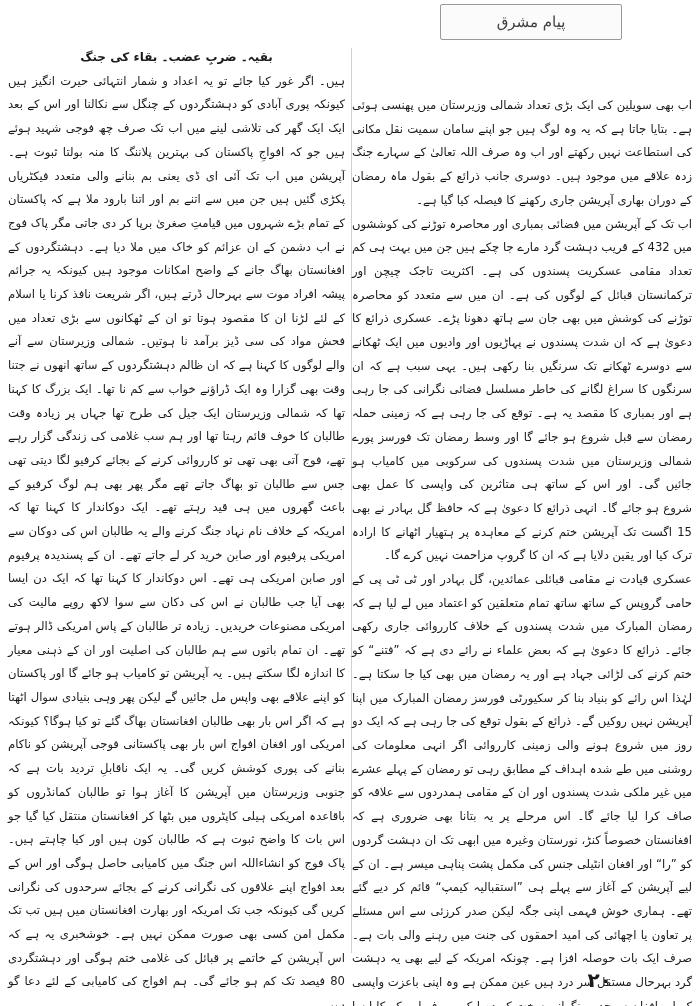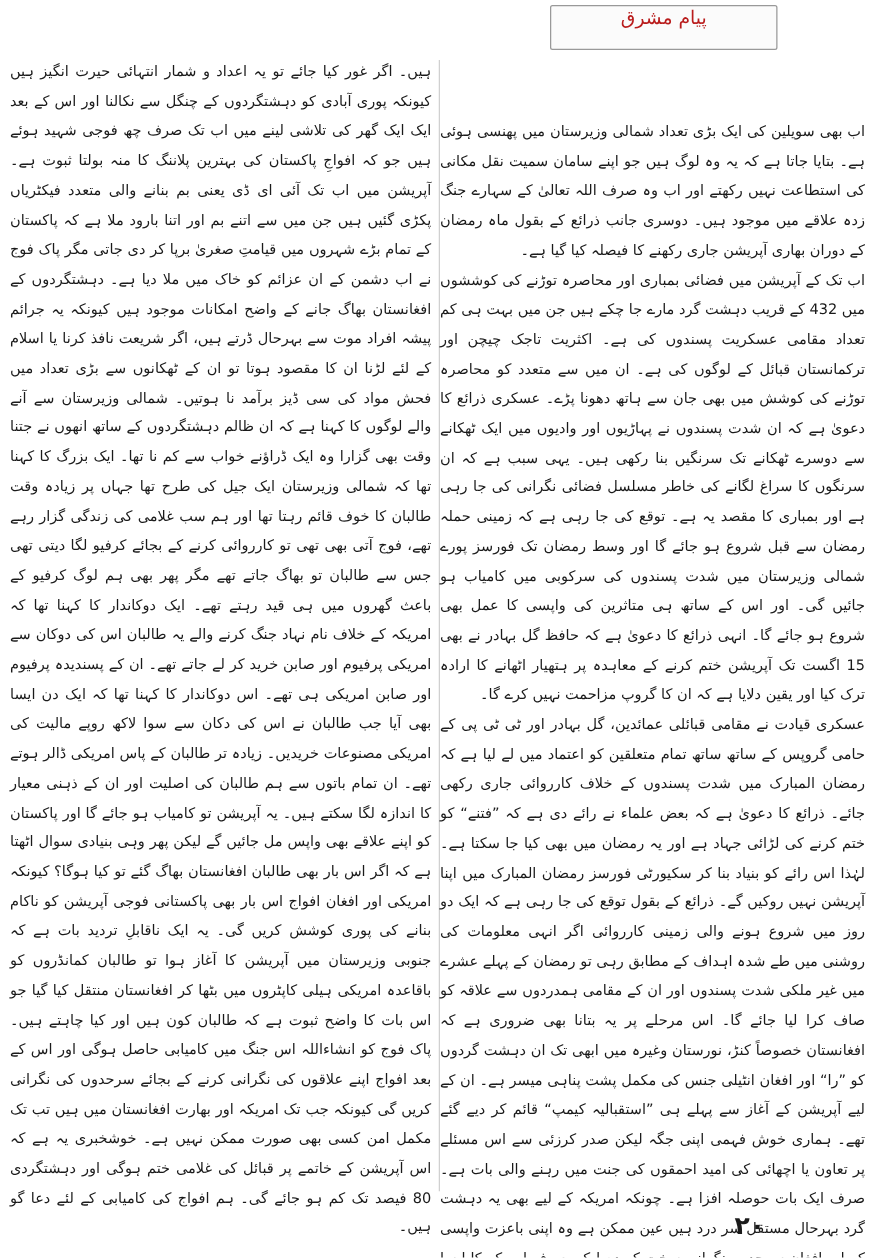--- a/index.html
+++ b/index.html
@@ -1,21 +1,21 @@
 <!DOCTYPE html>
 <html><head>
 <meta charset="utf-8">
 <style>
   html, body { margin: 0; padding: 0; background: #ffffff; }
   body { width: 700px; height: 1006px; position: relative; overflow: hidden;
          font-family: "DejaVu Sans", sans-serif; color: #1a1a1a; }
   .masthead { position: absolute; left: 440px; top: 4px; width: 180px; height: 34px;
-              border: 1px solid #999; border-radius: 2px; display: flex; 
+              border: 1px solid #999; border-radius: 2px; display: flex; align-items: center;
               justify-content: center; direction: rtl; font-family: "DejaVu Serif", serif;
-              font-size: 15px; color: #b91c1c; letter-spacing: 1px; background: #fbfbfb; }
+              font-size: 15px; color: #404040; letter-spacing: 1px; background: #fbfbfb; }
   .masthead-wrap { position: absolute; left: 0; top: 0; width: 700px; height: 45px; }
   .masthead { z-index: 2; }
   .column { position: absolute; top: 46px; direction: rtl; text-align: justify;
             font-size: 11.6px; line-height: 23.7px; }
   .col-right { right: 8px; width: 340px; margin-top: 48px; }
   .col-left { left: 8px; width: 337px; }
   .col-divider { position: absolute; left: 351px; top: 48px; width: 1px; height: 905px; background: #d0d0d0; }
   .continued-heading { text-align: center; font-weight: bold; font-size: 12px; margin-bottom: 0; }
   .para { margin: 0; }
   .page-number { position: absolute; left: 0; width: 612px; top: 968px; text-align: right;
@@ -32,16 +32,17 @@
 
 <div class="col-divider"></div>
 
 <div class="column col-right">
   <p class="para">اب بھی سویلین کی ایک بڑی تعداد شمالی وزیرستان میں پھنسی ہوئی ہے۔ بتایا جاتا ہے کہ یہ وہ لوگ ہیں جو اپنے سامان سمیت نقل مکانی کی استطاعت نہیں رکھتے اور اب وہ صرف اللہ تعالیٰ کے سہارے جنگ زدہ علاقے میں موجود ہیں۔ دوسری جانب ذرائع کے بقول ماہ رمضان کے دوران بھاری آپریشن جاری رکھنے کا فیصلہ کیا گیا ہے۔</p>
   <p class="para">اب تک کے آپریشن میں فضائی بمباری اور محاصرہ توڑنے کی کوششوں میں 432 کے قریب دہشت گرد مارے جا چکے ہیں جن میں بہت ہی کم تعداد مقامی عسکریت پسندوں کی ہے۔ اکثریت تاجک چیچن اور ترکمانستان قبائل کے لوگوں کی ہے۔ ان میں سے متعدد کو محاصرہ توڑنے کی کوشش میں بھی جان سے ہاتھ دھونا پڑے۔ عسکری ذرائع کا دعویٰ ہے کہ ان شدت پسندوں نے پہاڑیوں اور وادیوں میں ایک ٹھکانے سے دوسرے ٹھکانے تک سرنگیں بنا رکھی ہیں۔ یہی سبب ہے کہ ان سرنگوں کا سراغ لگانے کی خاطر مسلسل فضائی نگرانی کی جا رہی ہے اور بمباری کا مقصد یہ ہے۔ توقع کی جا رہی ہے کہ زمینی حملہ رمضان سے قبل شروع ہو جائے گا اور وسط رمضان تک فورسز پورے شمالی وزیرستان میں شدت پسندوں کی سرکوبی میں کامیاب ہو جائیں گی۔ اور اس کے ساتھ ہی متاثرین کی واپسی کا عمل بھی شروع ہو جائے گا۔ انہی ذرائع کا دعویٰ ہے کہ حافظ گل بہادر نے بھی 15 اگست تک آپریشن ختم کرنے کے معاہدہ پر ہتھیار اٹھانے کا ارادہ ترک کیا اور یقین دلایا ہے کہ ان کا گروپ مزاحمت نہیں کرے گا۔</p>
   <p class="para">عسکری قیادت نے مقامی قبائلی عمائدین، گل بہادر اور ٹی ٹی پی کے حامی گروپس کے ساتھ ساتھ تمام متعلقین کو اعتماد میں لے لیا ہے کہ رمضان المبارک میں شدت پسندوں کے خلاف کارروائی جاری رکھی جائے۔ ذرائع کا دعویٰ ہے کہ بعض علماء نے رائے دی ہے کہ ”فتنے“ کو ختم کرنے کی لڑائی جہاد ہے اور یہ رمضان میں بھی کیا جا سکتا ہے۔ لہٰذا اس رائے کو بنیاد بنا کر سکیورٹی فورسز رمضان المبارک میں اپنا آپریشن نہیں روکیں گے۔ ذرائع کے بقول توقع کی جا رہی ہے کہ ایک دو روز میں شروع ہونے والی زمینی کارروائی اگر انہی معلومات کی روشنی میں طے شدہ اہداف کے مطابق رہی تو رمضان کے پہلے عشرے میں غیر ملکی شدت پسندوں اور ان کے مقامی ہمدردوں سے علاقہ کو صاف کرا لیا جائے گا۔ اس مرحلے پر یہ بتانا بھی ضروری ہے کہ افغانستان خصوصاً کنڑ، نورستان وغیرہ میں ابھی تک ان دہشت گردوں کو ”را“ اور افغان انٹیلی جنس کی مکمل پشت پناہی میسر ہے۔ ان کے لیے آپریشن کے آغاز سے پہلے ہی ”استقبالیہ کیمپ“ قائم کر دیے گئے تھے۔ ہماری خوش فہمی اپنی جگہ لیکن صدر کرزئی سے اس مسئلے پر تعاون یا اچھائی کی امید احمقوں کی جنت میں رہنے والی بات ہے۔ صرف ایک بات حوصلہ افزا ہے۔ چونکہ امریکہ کے لیے بھی یہ دہشت گرد بہرحال مستقل سر درد ہیں عین ممکن ہے وہ اپنی باعزت واپسی کے لیے افغان سرحد پر نگرانی سخت کر دے لیکن صرف امریکہ کا ایسا کرنا مسئلے کا حل نہیں……</p>
 </div>
 
 <div class="column col-left">
+  <div class="continued-heading">بقیہ۔ ضربِ عضب۔ بقاء کی جنگ</div>
   <p class="para">ہیں۔ اگر غور کیا جائے تو یہ اعداد و شمار انتہائی حیرت انگیز ہیں کیونکہ پوری آبادی کو دہشتگردوں کے چنگل سے نکالنا اور اس کے بعد ایک ایک گھر کی تلاشی لینے میں اب تک صرف چھ فوجی شہید ہوئے ہیں جو کہ افواجِ پاکستان کی بہترین پلاننگ کا منہ بولتا ثبوت ہے۔ آپریشن میں اب تک آئی ای ڈی یعنی بم بنانے والی متعدد فیکٹریاں پکڑی گئیں ہیں جن میں سے اتنے بم اور اتنا بارود ملا ہے کہ پاکستان کے تمام بڑے شہروں میں قیامتِ صغریٰ برپا کر دی جاتی مگر پاک فوج نے اب دشمن کے ان عزائم کو خاک میں ملا دیا ہے۔ دہشتگردوں کے افغانستان بھاگ جانے کے واضح امکانات موجود ہیں کیونکہ یہ جرائم پیشہ افراد موت سے بہرحال ڈرتے ہیں، اگر شریعت نافذ کرنا یا اسلام کے لئے لڑنا ان کا مقصود ہوتا تو ان کے ٹھکانوں سے بڑی تعداد میں فحش مواد کی سی ڈیز برآمد نا ہوتیں۔ شمالی وزیرستان سے آنے والے لوگوں کا کہنا ہے کہ ان ظالم دہشتگردوں کے ساتھ انھوں نے جتنا وقت بھی گزارا وہ ایک ڈراؤنے خواب سے کم نا تھا۔ ایک بزرگ کا کہنا تھا کہ شمالی وزیرستان ایک جیل کی طرح تھا جہاں پر زیادہ وقت طالبان کا خوف قائم رہتا تھا اور ہم سب غلامی کی زندگی گزار رہے تھے، فوج آتی بھی تھی تو کارروائی کرنے کے بجائے کرفیو لگا دیتی تھی جس سے طالبان تو بھاگ جاتے تھے مگر پھر بھی ہم لوگ کرفیو کے باعث گھروں میں ہی قید رہتے تھے۔ ایک دوکاندار کا کہنا تھا کہ امریکہ کے خلاف نام نہاد جنگ کرنے والے یہ طالبان اس کی دوکان سے امریکی پرفیوم اور صابن خرید کر لے جاتے تھے۔ ان کے پسندیدہ پرفیوم اور صابن امریکی ہی تھے۔ اس دوکاندار کا کہنا تھا کہ ایک دن ایسا بھی آیا جب طالبان نے اس کی دکان سے سوا لاکھ روپے مالیت کی امریکی مصنوعات خریدیں۔ زیادہ تر طالبان کے پاس امریکی ڈالر ہوتے تھے۔ ان تمام باتوں سے ہم طالبان کی اصلیت اور ان کے ذہنی معیار کا اندازہ لگا سکتے ہیں۔ یہ آپریشن تو کامیاب ہو جائے گا اور پاکستان کو اپنے علاقے بھی واپس مل جائیں گے لیکن پھر وہی بنیادی سوال اٹھتا ہے کہ اگر اس بار بھی طالبان افغانستان بھاگ گئے تو کیا ہوگا؟ کیونکہ امریکی اور افغان افواج اس بار بھی پاکستانی فوجی آپریشن کو ناکام بنانے کی پوری کوشش کریں گی۔ یہ ایک ناقابلِ تردید بات ہے کہ جنوبی وزیرستان میں آپریشن کا آغاز ہوا تو طالبان کمانڈروں کو باقاعدہ امریکی ہیلی کاپٹروں میں بٹھا کر افغانستان منتقل کیا گیا جو اس بات کا واضح ثبوت ہے کہ طالبان کون ہیں اور کیا چاہتے ہیں۔ پاک فوج کو انشاءاللہ اس جنگ میں کامیابی حاصل ہوگی اور اس کے بعد افواج اپنے علاقوں کی نگرانی کرنے کے بجائے سرحدوں کی نگرانی کریں گی کیونکہ جب تک امریکہ اور بھارت افغانستان میں ہیں تب تک مکمل امن کسی بھی صورت ممکن نہیں ہے۔ خوشخبری یہ ہے کہ اس آپریشن کے خاتمے پر قبائل کی غلامی ختم ہوگی اور دہشتگردی 80 فیصد تک کم ہو جائے گی۔ ہم افواج کی کامیابی کے لئے دعا گو ہیں۔</p>
 </div>
 
 <div class="page-number">۲۰</div>
 
 </body></html>

